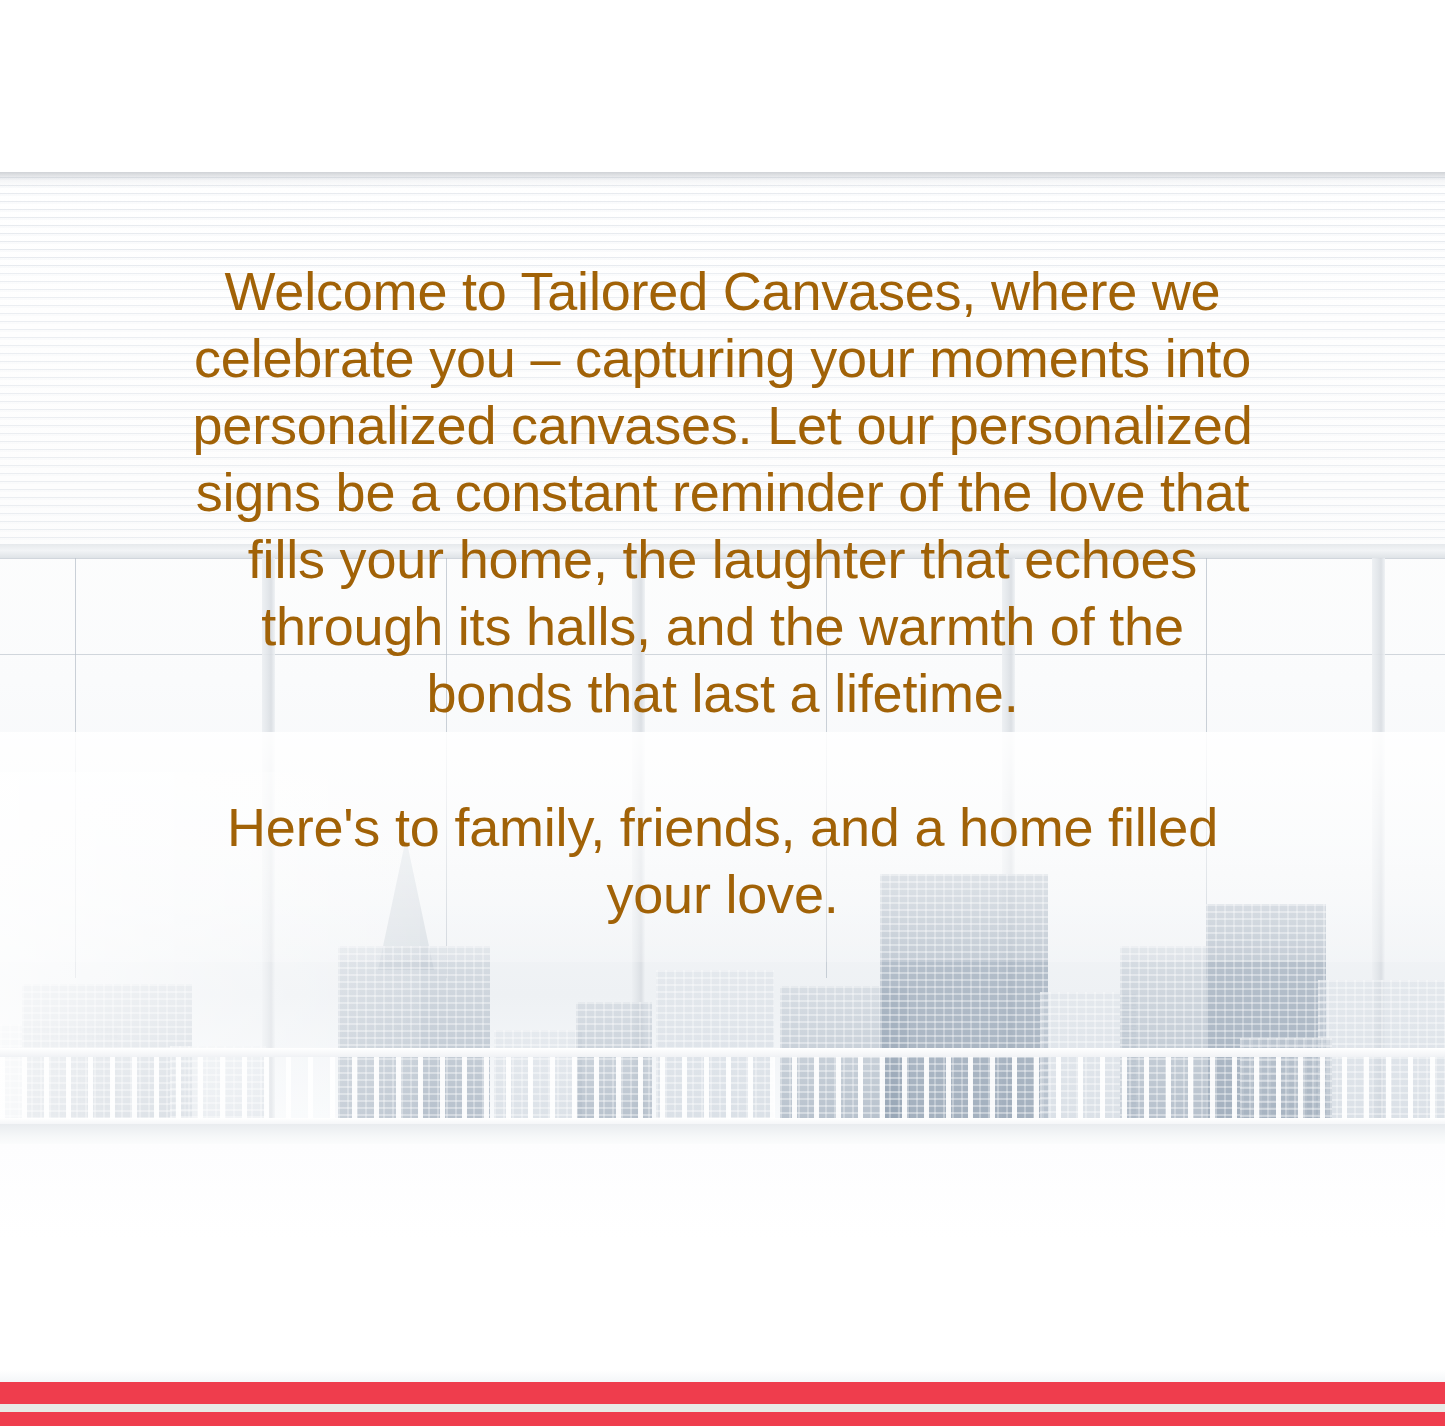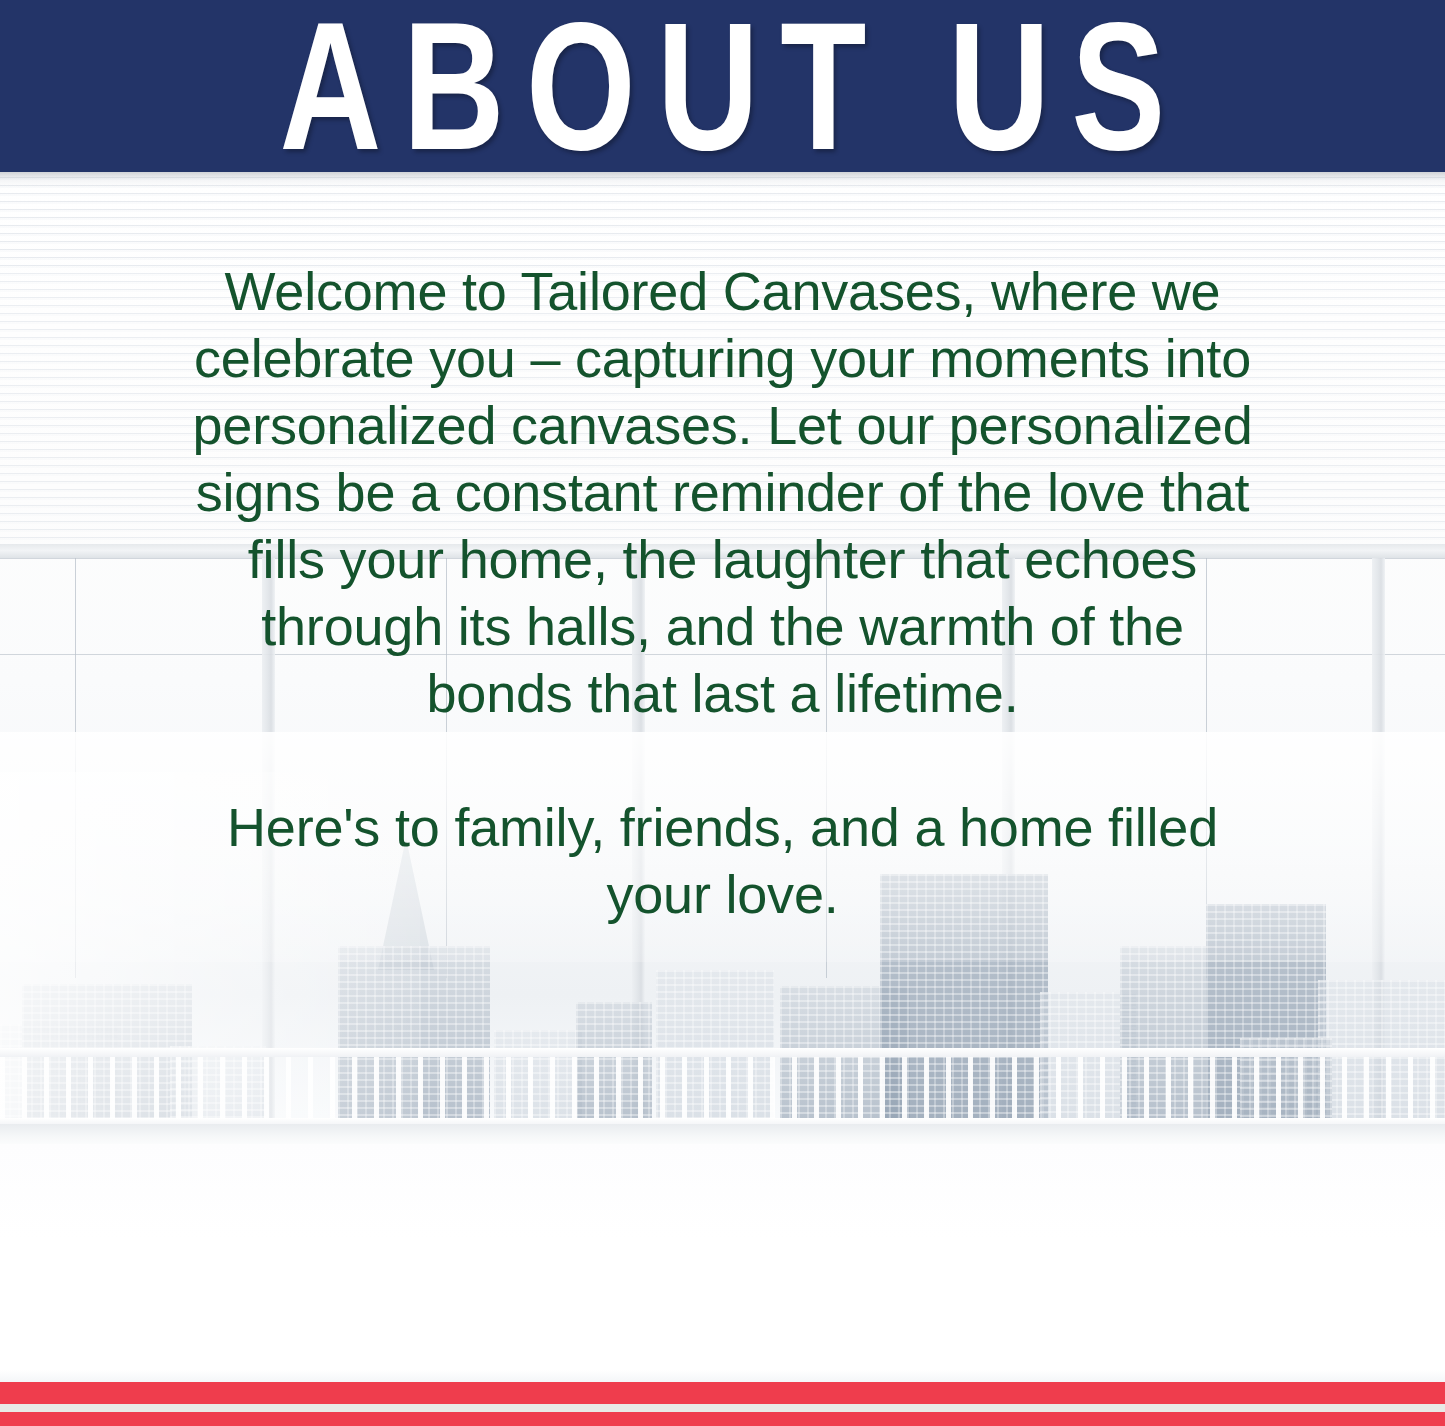--- a/index.html
+++ b/index.html
@@ -165,21 +165,21 @@
     z-index: 7;
   }
 
   
   .copy {
     position: absolute;
     left: 190px; top: 258px;
     width: 1065px;
     z-index: 6;
     text-align: center;
-    color: #14532d;
+    color: #a16207;
     font-family: "Liberation Sans Narrow", "Liberation Sans", sans-serif;
     font-size: 54px;
     line-height: 67px;
     font-weight: 400;
     letter-spacing: -0.2px;
   }
   .copy p { margin: 0; }
   .copy p + p { margin-top: 67px; }
 
   
@@ -283,23 +283,20 @@
     <div class="haze-left"></div>
 
     <div class="railing"></div>
     <div class="rail-bar" style="top:876px"></div>
     <div class="rail-bar" style="top:946px"></div>
 
     <div class="ledge"></div>
     <div class="floor"></div>
   </div>
 
-  <div class="banner">
-    <div class="banner-title">ABOUT US</div>
-  </div>
   <div class="banner-shadow"></div>
 
   <div class="copy">
     <p>Welcome to Tailored Canvases, where we celebrate you – capturing your moments into personalized canvases. Let our personalized signs be a constant reminder of the love that fills your home, the laughter that echoes through its halls, and the warmth of the bonds that last a lifetime.</p>
     <p>Here's to family, friends, and a home filled your love.</p>
   </div>
 
   <div class="sig-area">
 
     

